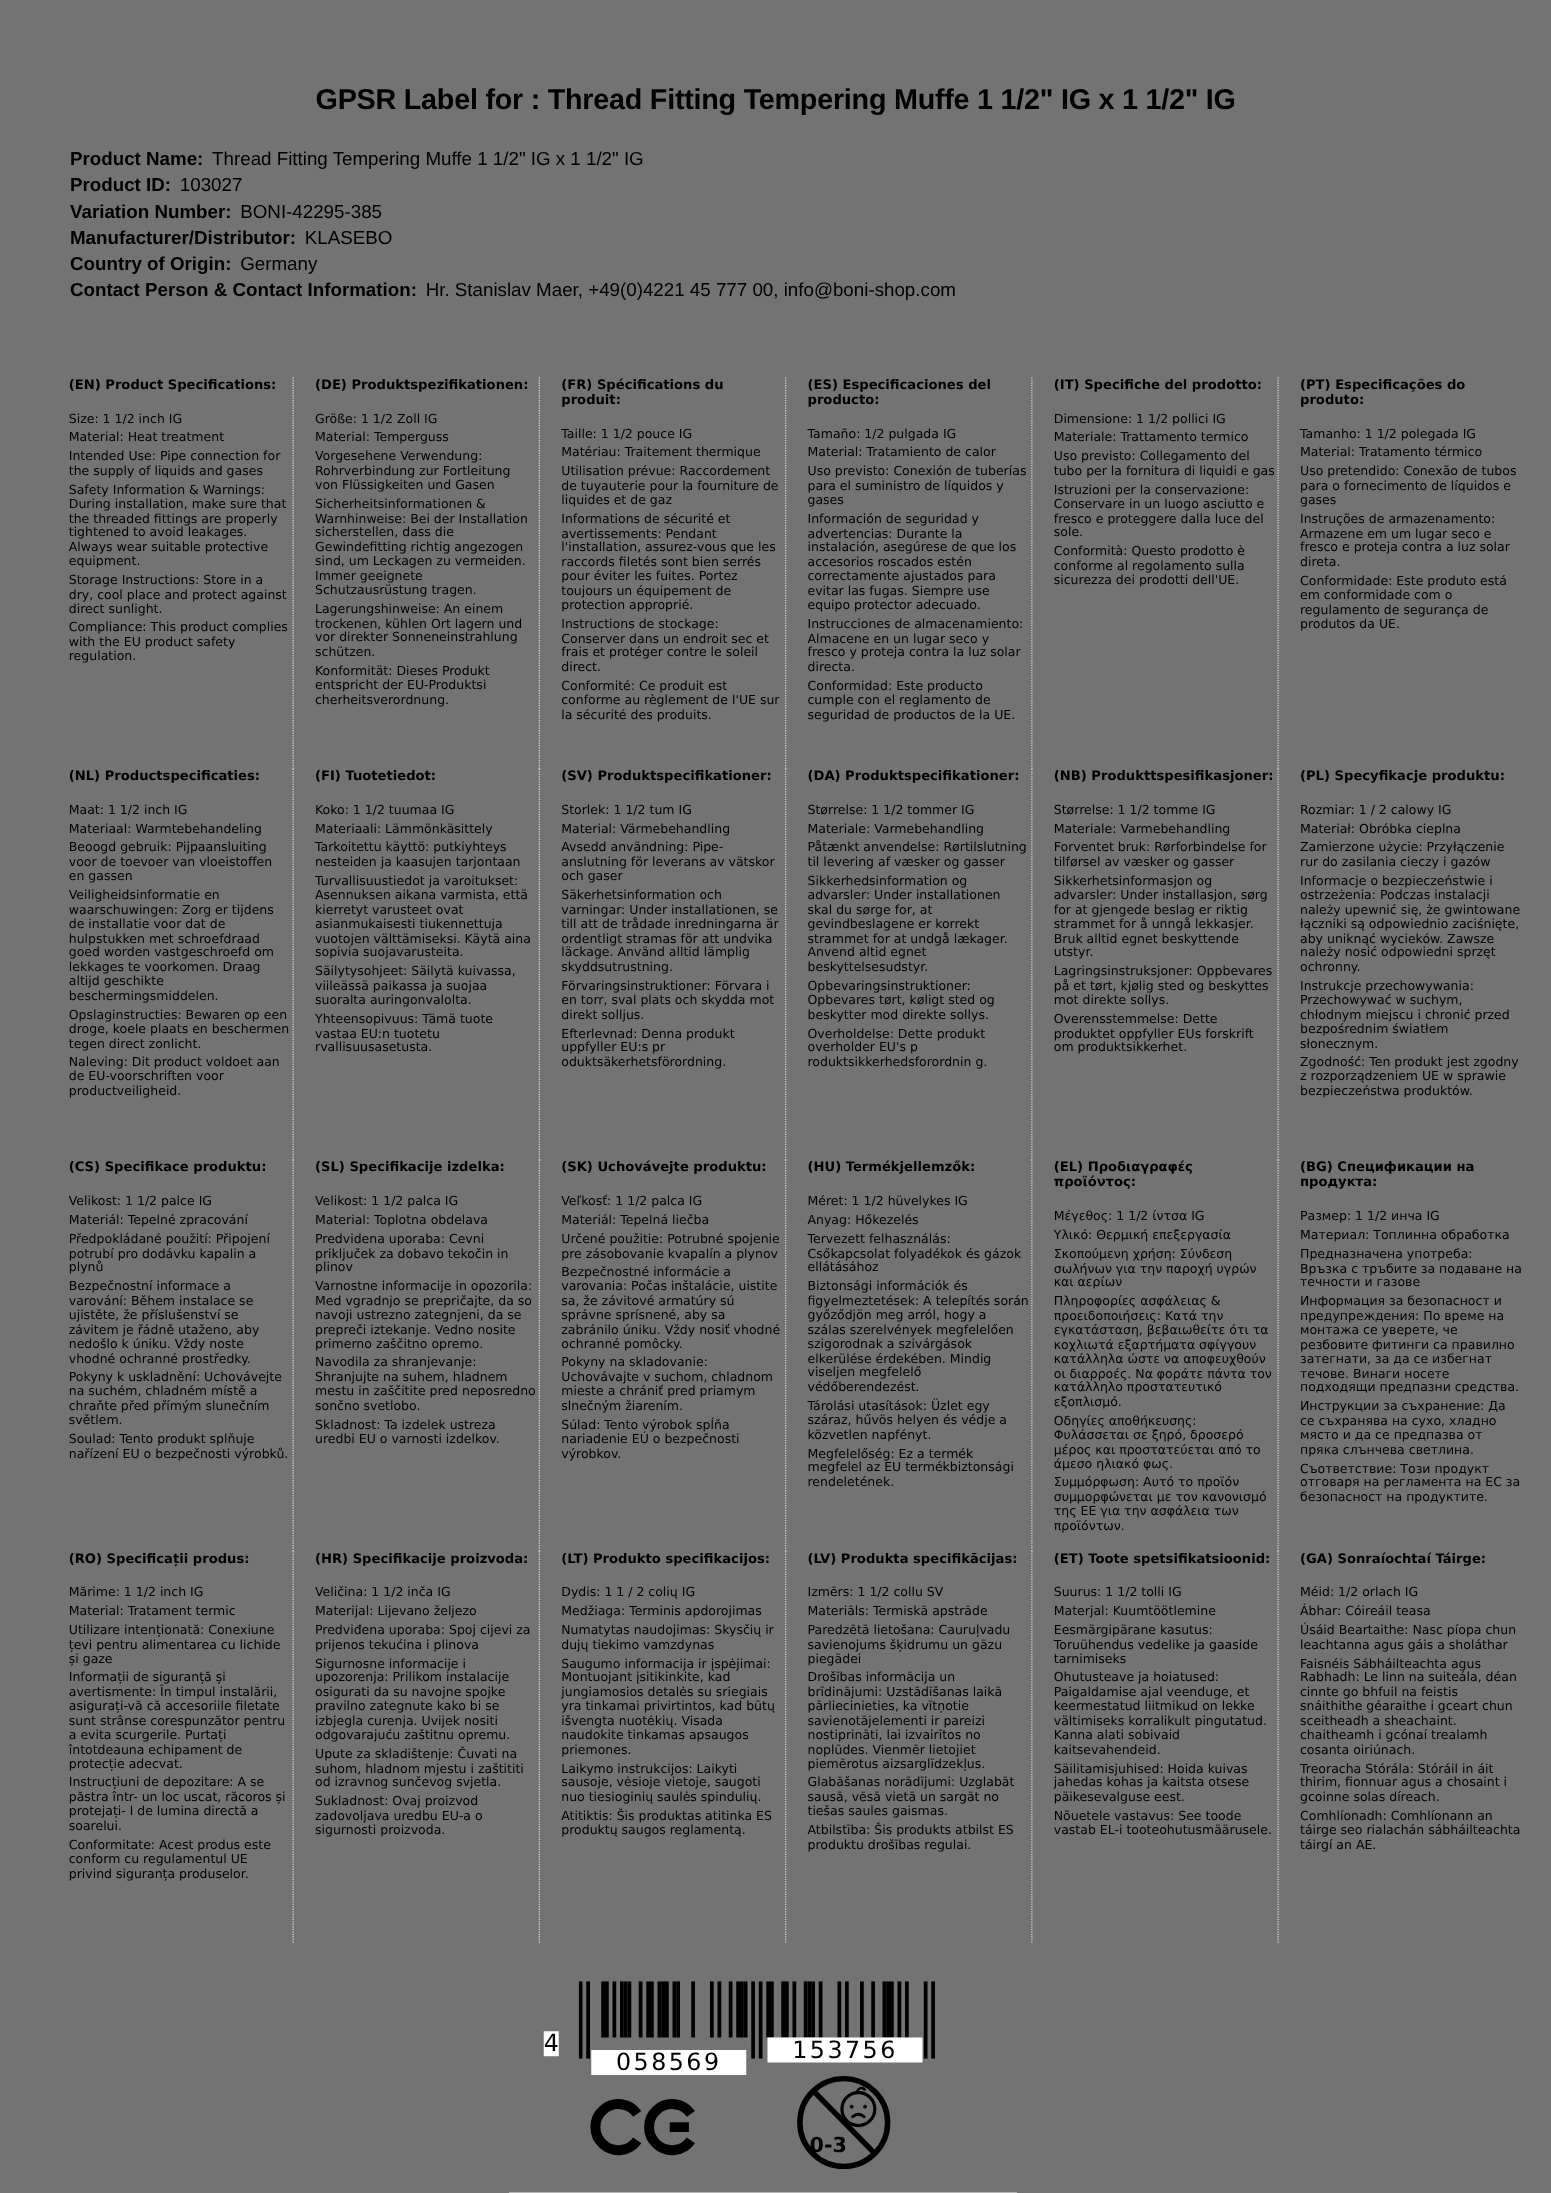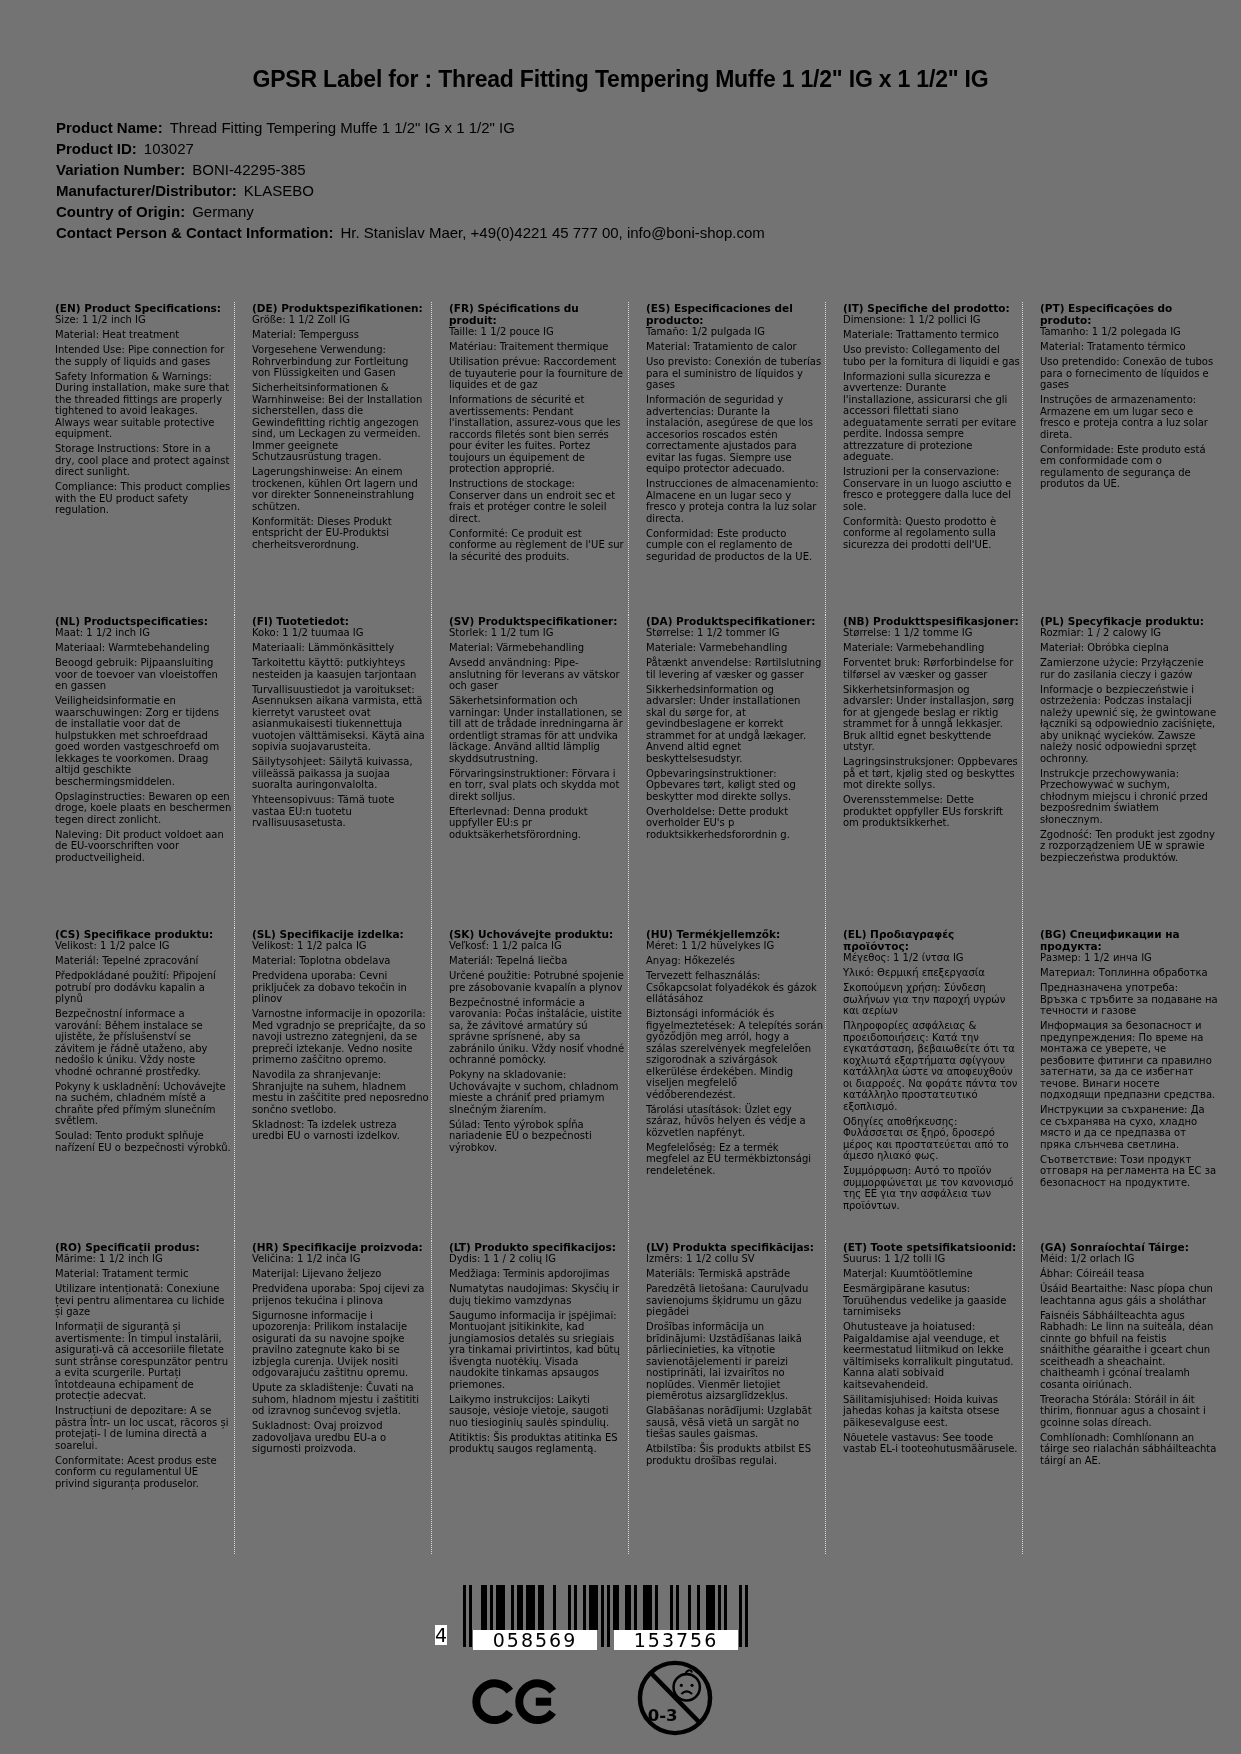--- a/index.html
+++ b/index.html
@@ -28,33 +28,33 @@
   .lang-cell{
     min-height:313px;
     font-size:10px;line-height:11.5px;
     border-right:1px dotted #d9d9d9;
     padding-right:2px;
   }
   .lang-cell:nth-child(6n){border-right:none;}
   .lang-heading{font-weight:bold;font-size:10.5px;line-height:12px;}
   .lang-par{margin:0;}
   .lang-par + .lang-par{margin-top:3.5px;}
-  .lang-par:first-of-type{margin-top:0;}
+  .lang-par:first-of-type{margin-top:16px;}
   .footer{
     position:absolute;top:1585px;left:0;right:0;
     display:flex;flex-direction:column;align-items:center;
   }
   .barcode{position:relative;width:285px;height:66px;margin-left:-30px;}
   .barcode svg{position:absolute;left:0;top:0;}
   .bc-digit{
     position:absolute;font-family:"DejaVu Sans",sans-serif;
     font-size:19px;line-height:20px;background:#fff;
   }
   .bc-first{left:-28px;top:40px;}
-  .bc-left{left:10px;top:45px;width:124px;text-align:center;letter-spacing:2px;}
+  .bc-left{left:10px;top:55px;width:124px;text-align:center;letter-spacing:2px;}
   .bc-right{left:151px;top:45px;width:124px;text-align:center;letter-spacing:2px;}
   .symbols{
     display:flex;align-items:center;gap:72px;
     margin-top:8px;transform:translateX(-28px);
   }
   .ce-mark{margin-top:7px;}
 </style>
 </head>
 <body>
 
@@ -127,21 +127,20 @@
         <p class="lang-par">Información de seguridad y advertencias: Durante la instalación, asegúrese de que los accesorios roscados estén correctamente ajustados para evitar las fugas. Siempre use equipo protector adecuado.</p>
         <p class="lang-par">Instrucciones de almacenamiento: Almacene en un lugar seco y fresco y proteja contra la luz solar directa.</p>
         <p class="lang-par">Conformidad: Este producto cumple con el reglamento de seguridad de productos de la UE.</p>
       </div>
 
     <div class="lang-cell">
       <div class="lang-heading">(IT) Specifiche del prodotto:</div>
     <p class="lang-par">Dimensione: 1 1/2 pollici IG</p>
         <p class="lang-par">Materiale: Trattamento termico</p>
         <p class="lang-par">Uso previsto: Collegamento del tubo per la fornitura di liquidi e gas</p>
-        <p class="lang-par">Informazioni sulla sicurezza e avvertenze: Durante l'installazione, assicurarsi che gli accessori filettati siano adeguatamente serrati per evitare perdite. Indossa sempre attrezzature di protezione adeguate.</p>
         <p class="lang-par">Istruzioni per la conservazione: Conservare in un luogo asciutto e fresco e proteggere dalla luce del sole.</p>
         <p class="lang-par">Conformità: Questo prodotto è conforme al regolamento sulla sicurezza dei prodotti dell'UE.</p>
       </div>
 
     <div class="lang-cell">
       <div class="lang-heading">(PT) Especificações do produto:</div>
     <p class="lang-par">Tamanho: 1 1/2 polegada IG</p>
         <p class="lang-par">Material: Tratamento térmico</p>
         <p class="lang-par">Uso pretendido: Conexão de tubos para o fornecimento de líquidos e gases</p>
         <p class="lang-par">Instruções de armazenamento: Armazene em um lugar seco e fresco e proteja contra a luz solar direta.</p>

